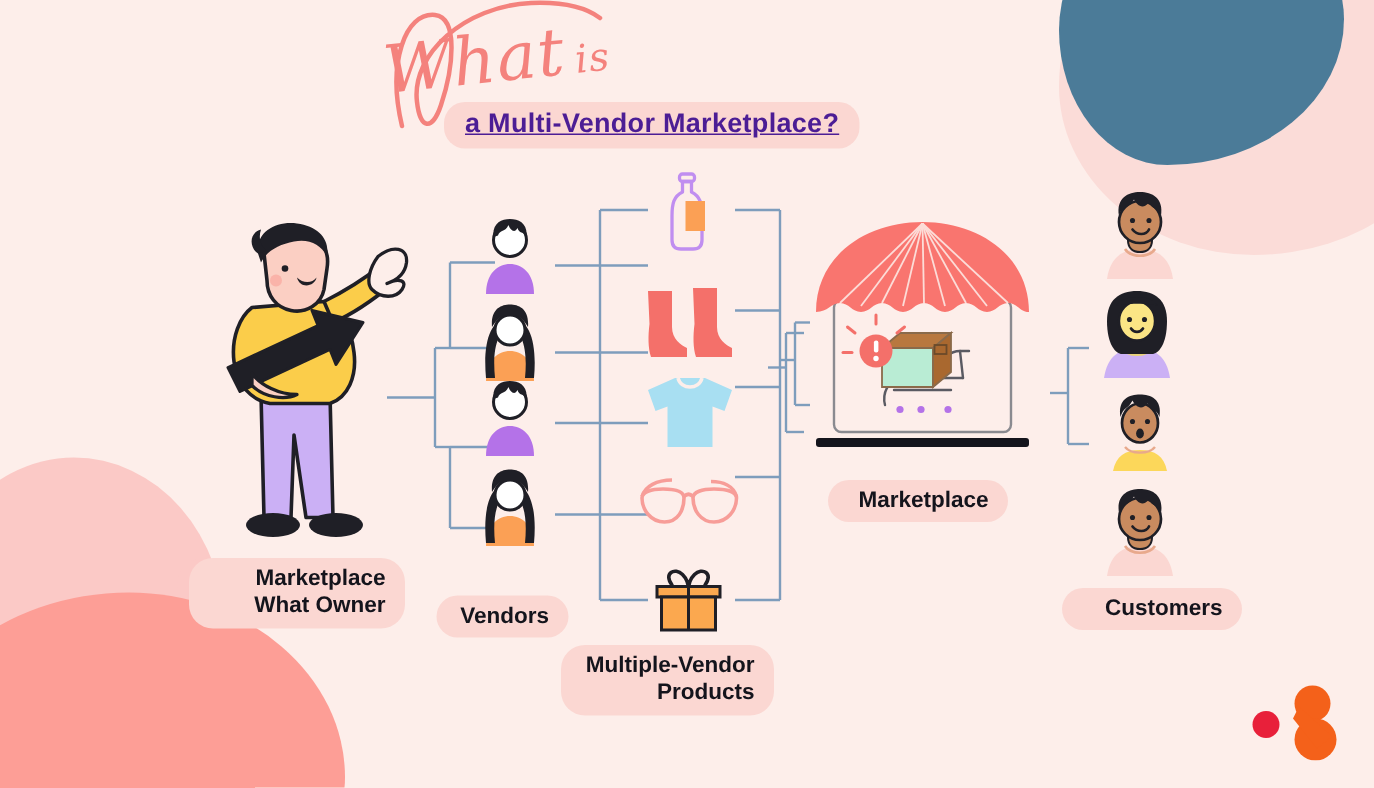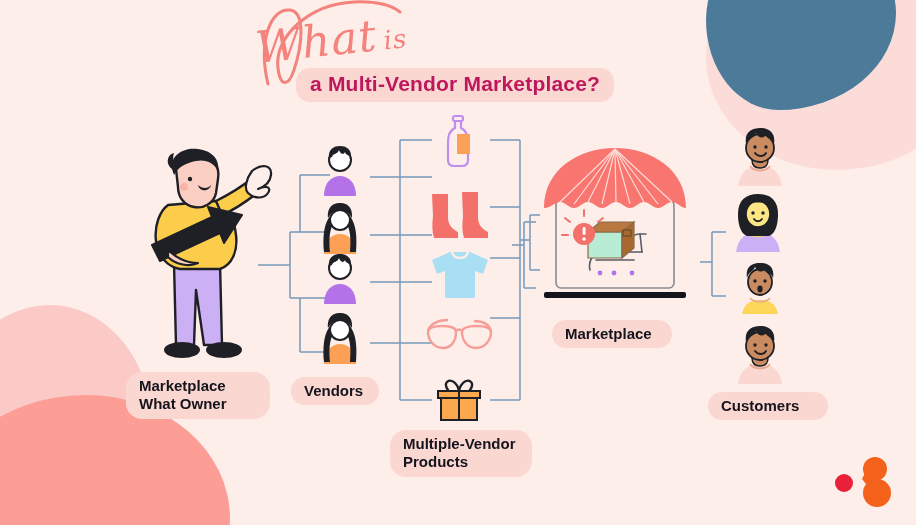--- a/index.html
+++ b/index.html
@@ -45,35 +45,36 @@
     white-space:nowrap;
   }
   #title-script .small{font-size:26px;margin-left:6px;}
   #title-swash{position:absolute;left:10px;top:-8px;width:230px;height:90px;}
   #title-main-wrap{position:absolute;left:56px;top:62px;}
   #title-main{
     display:inline-block;
     background:#fbd7d2;
     padding:4px 14px 6px 14px;
     border-radius:14px;
-    color:#be185d;
-    font-size:21px;font-weight:bold;
+    color:#4c1d95;
+    font-size:18px;font-weight:bold;
     letter-spacing:0.2px;
     white-space:nowrap;
+    text-decoration:underline;
   }
 
   
   .pill{
     position:absolute;
     background:#fbd7d2;
     color:#14141c;
     font-weight:bold;
     border-radius:16px;
     padding:5px 13px;
-    text-align:left;
+    text-align:right;
     line-height:1.22;
     white-space:nowrap;
     font-size:15px;
   }
 
   
   .lines{position:absolute;left:0;top:0;width:916px;height:525px;pointer-events:none;}
 
   
   .vendor{position:absolute;width:44px;height:58px;}
@@ -208,21 +209,21 @@
     <circle cx="22" cy="16" r="11" fill="#fff" stroke="#1f1f26" stroke-width="2"></circle>
     <path d="M11,14 C10,5 16,2 22,2 C28,2 34,5 33,14 C31,10 28,12 27,8 C25,12 22,9 21,6 C19,11 15,9 14,13 Z" fill="#1f1f26"></path>
   </svg>
   <svg class="vendor" style="left:318px;top:312px;" viewBox="0 0 44 58">
     <path d="M6,52 C6,38 14,32 22,32 C30,32 38,38 38,52 Z" fill="#fba055"></path>
     <path d="M6,50 C4,28 8,10 22,10 C36,10 40,28 38,50 L32,50 C34,30 30,18 22,18 C14,18 10,30 12,50 Z" fill="#1f1f26"></path>
     <circle cx="22" cy="18" r="10" fill="#fff" stroke="#1f1f26" stroke-width="2"></circle>
     <path d="M10,16 C9,4 16,1 22,1 C28,1 35,4 34,16 C30,9 26,8 22,8 C18,8 14,9 10,16 Z" fill="#1f1f26"></path>
   </svg>
 
-  <div class="pill" style="left:291px;top:377px;width:62px;">
+  <div class="pill" style="left:291px;top:397px;width:62px;">
     <span>Vendors</span>
   </div>
 
   <svg class="product" style="left:436px;top:114px;width:44px;height:54px;" viewBox="0 0 44 54">
     <rect x="17" y="2" width="10" height="5" rx="2" fill="none" stroke="#c08ef0" stroke-width="2.2"></rect>
     <path d="M19,7 L19,14 C13,17 12,22 12,30 L12,46 C12,50 14,52 18,52 L26,52 C30,52 32,50 32,46 L32,30 C32,22 31,17 25,14 L25,7 Z" fill="none" stroke="#c08ef0" stroke-width="2.2" stroke-linejoin="round"></path>
     <rect x="21" y="20" width="13" height="20" fill="#fba055"></rect>
   </svg>
 
   <svg class="product" style="left:428px;top:188px;width:62px;height:54px;" viewBox="0 0 62 54">
@@ -243,21 +244,21 @@
     <path d="M67,13 C65,6 58,3 50,3" fill="none" stroke="#f79d98" stroke-width="2.4"></path>
   </svg>
 
   <svg class="product" style="left:434px;top:378px;width:50px;height:44px;" viewBox="0 0 50 44">
     <path d="M14,12 C8,4 16,0 21,5 C24,8 25,12 25,15 C25,12 26,8 29,5 C34,0 42,4 36,12" fill="none" stroke="#1f1f26" stroke-width="2.4" stroke-linecap="round"></path>
     <rect x="4" y="13" width="42" height="7" fill="#fba84f" stroke="#1f1f26" stroke-width="2"></rect>
     <rect x="7" y="20" width="36" height="22" fill="#fba84f" stroke="#1f1f26" stroke-width="2"></rect>
     <path d="M25,13 L25,42" stroke="#1f1f26" stroke-width="2"></path>
   </svg>
 
-  <div class="pill" style="left:390px;top:430px;width:116px;">
+  <div class="pill" style="left:374px;top:430px;width:116px;">
     <div>Multiple-Vendor</div>
     <div>Products</div>
   </div>
 
   <svg id="shop" viewBox="0 0 170 170">
 
     <rect x="26" y="58" width="118" height="88" rx="5" fill="none" stroke="#8a8a90" stroke-width="1.6"></rect>
 
     <path d="M14,66 C14,28 48,6 85,6 C122,6 156,28 156,66
              C150,66 148,60 142,60 C136,60 134,66 128,66 C122,66 120,60 114,60

